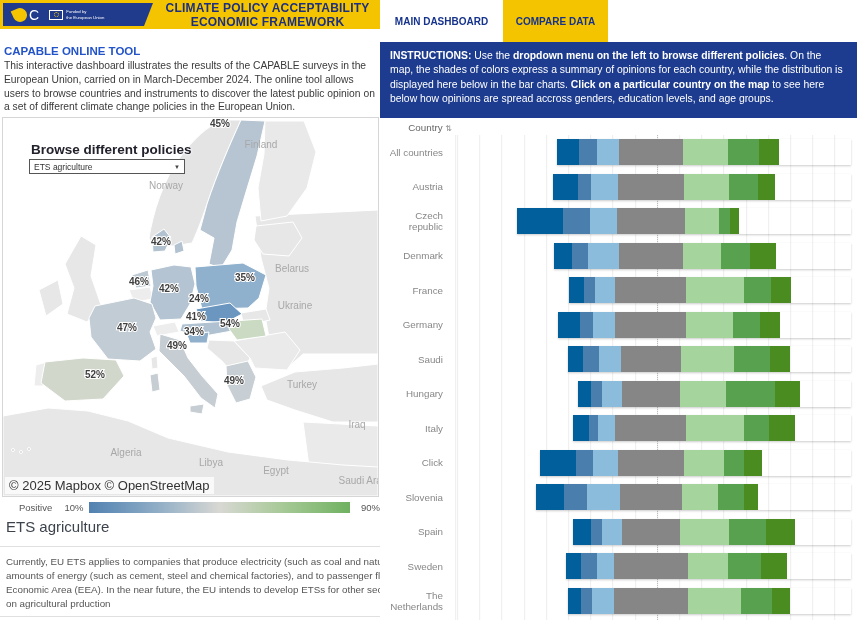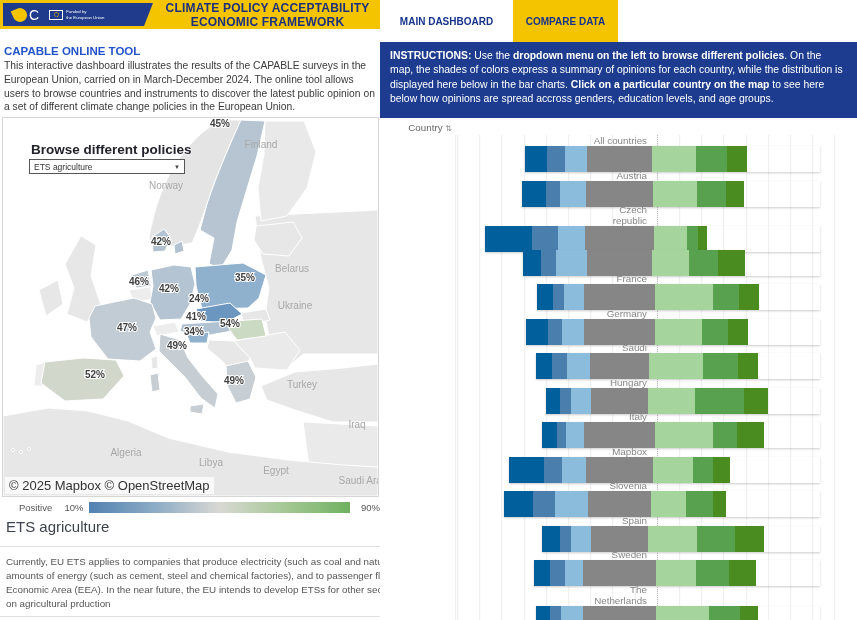--- a/index.html
+++ b/index.html
@@ -45,34 +45,34 @@
   .policy-detail{position:absolute;left:0;top:518px;width:380px;}
   .policy-detail h2{margin:0 0 0 6px;color:#3d434d;font-size:15px;font-weight:400;}
   .divider{position:absolute;left:0;width:380px;border-top:1px solid #e0e0e0;}
   .policy-text{position:absolute;left:6px;top:37px;width:374px;color:#555;font-size:9.8px;line-height:14px;}
   .policy-text div{white-space:nowrap;overflow:hidden;}
 
   
   .right-panel{position:absolute;left:380px;top:0;width:477px;height:620px;}
   .tabs{position:absolute;left:0;top:0;height:42px;display:flex;}
   .tab{height:42px;display:flex;align-items:center;justify-content:center;font-size:10px;font-weight:700;color:#16338c;cursor:pointer;}
-  .tab.active{width:133px;background:#fff;}
+  .tab.active{width:123px;background:#fff;}
   .tab.inactive{width:105px;background:#f5c400;}
   .instructions{position:absolute;left:0;top:42px;width:477px;height:76px;background:#1d3c8f;color:#fff;
     font-size:10.4px;line-height:14.4px;padding:7px 10px;}
   .chart{position:absolute;left:0;top:118px;width:477px;height:502px;}
   .chart-header{position:absolute;left:0;top:4px;width:72px;text-align:right;color:#666;font-size:9.8px;}
   .sort-icon{font-size:8px;color:#888;}
   .chart-body{position:absolute;left:0;top:17px;right:0;bottom:0;}
   .grid{position:absolute;left:75px;top:0;right:0;bottom:0;
     background-image:repeating-linear-gradient(to right,#ededed 0,#ededed 1px,transparent 1px,transparent 22.2px);
     background-position:2.2px 0;}
   .center-line{position:absolute;left:202px;top:0;bottom:0;border-left:1px dotted #bdbdbd;}
   .chart-rows{position:absolute;left:0;top:0;right:0;}
-  .chart-row{display:flex;align-items:center;height:34.5px;flex-direction:column;}
+  .chart-row{display:flex;align-items:center;height:34.5px;}
   .row-label{width:69px;text-align:right;padding-right:6px;color:#878787;font-size:9.8px;}
   .row-plot{position:relative;width:402px;height:26px;}
   .bar{display:flex;height:26px;box-shadow:0 1px 2px rgba(110,110,110,.35);}
   .seg{height:26px;}
 </style>
 </head>
 <body>
 
 <div class="app">
 
@@ -337,21 +337,21 @@
                   <div class="seg" style="width: 8.88px; background: rgb(74, 127, 173);"></div>
                   <div class="seg" style="width: 17.76px; background: rgb(140, 188, 220);"></div>
                   <div class="seg" style="width: 71.04px; background: rgb(134, 134, 134);"></div>
                   <div class="seg" style="width: 57.72px; background: rgb(165, 213, 156);"></div>
                   <div class="seg" style="width: 24.42px; background: rgb(88, 161, 78);"></div>
                   <div class="seg" style="width: 26.64px; background: rgb(75, 140, 33);"></div>
                 </div>
               </div>
             </div>
             <div class="chart-row">
-              <div class="row-label">Mapbox</div>
+              <div class="row-label">Click</div>
               <div class="row-plot">
                 <div class="bar" style="margin-left: 91px;">
                   <div class="seg" style="width: 35.52px; background: rgb(1, 96, 155);"></div>
                   <div class="seg" style="width: 17.76px; background: rgb(74, 127, 173);"></div>
                   <div class="seg" style="width: 24.42px; background: rgb(140, 188, 220);"></div>
                   <div class="seg" style="width: 66.6px; background: rgb(134, 134, 134);"></div>
                   <div class="seg" style="width: 39.96px; background: rgb(165, 213, 156);"></div>
                   <div class="seg" style="width: 19.98px; background: rgb(88, 161, 78);"></div>
                   <div class="seg" style="width: 17.76px; background: rgb(75, 140, 33);"></div>
                 </div>

